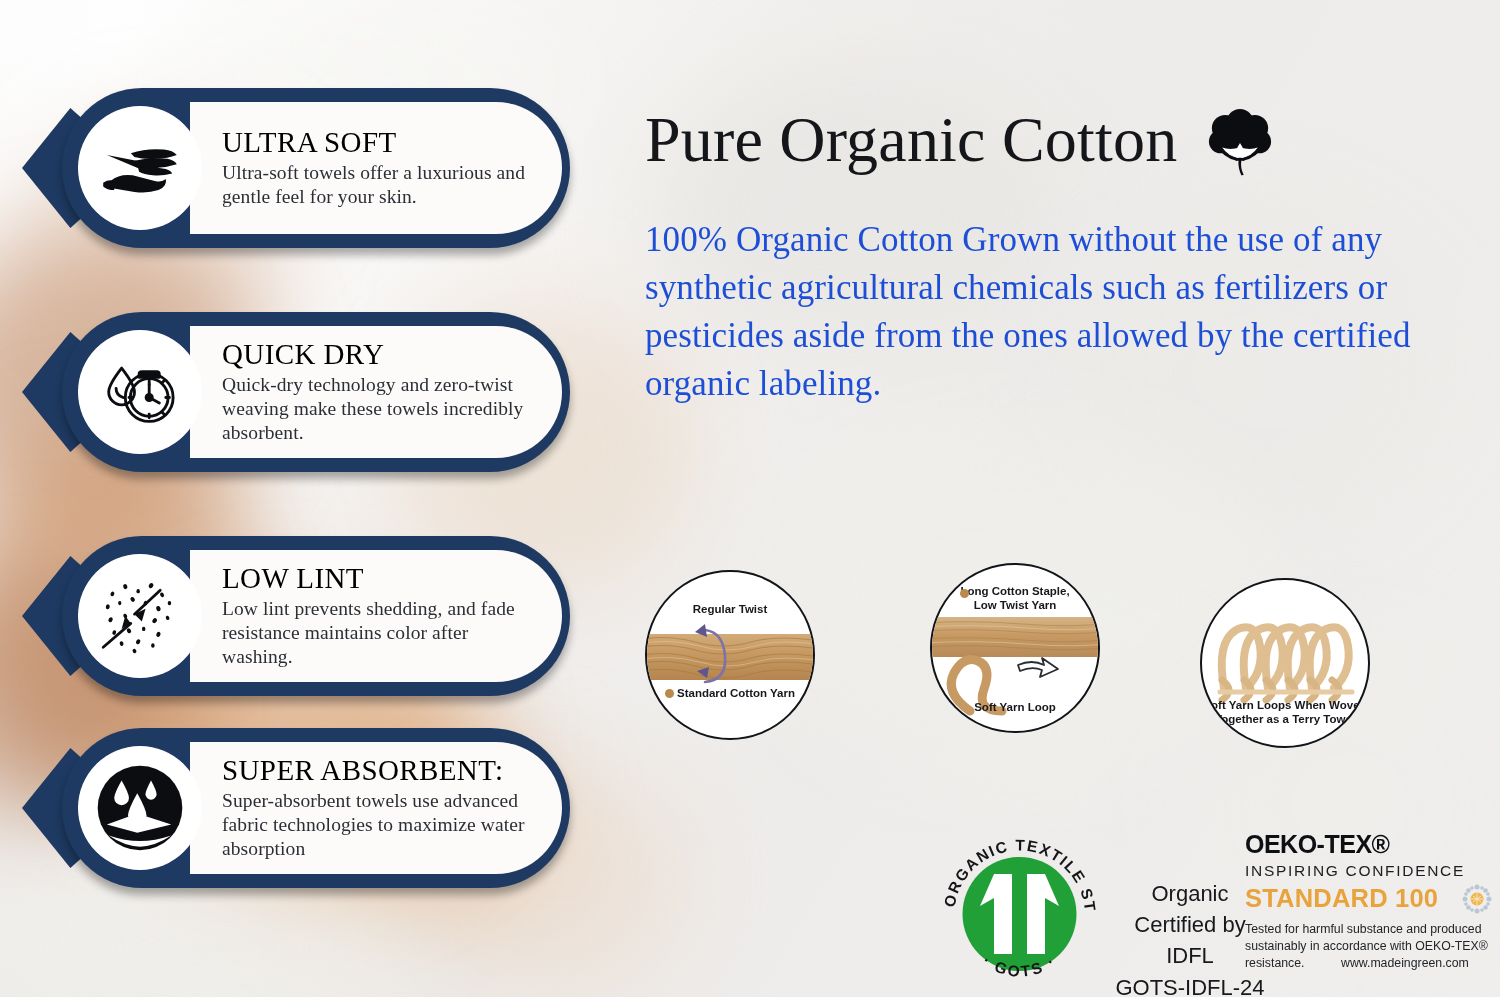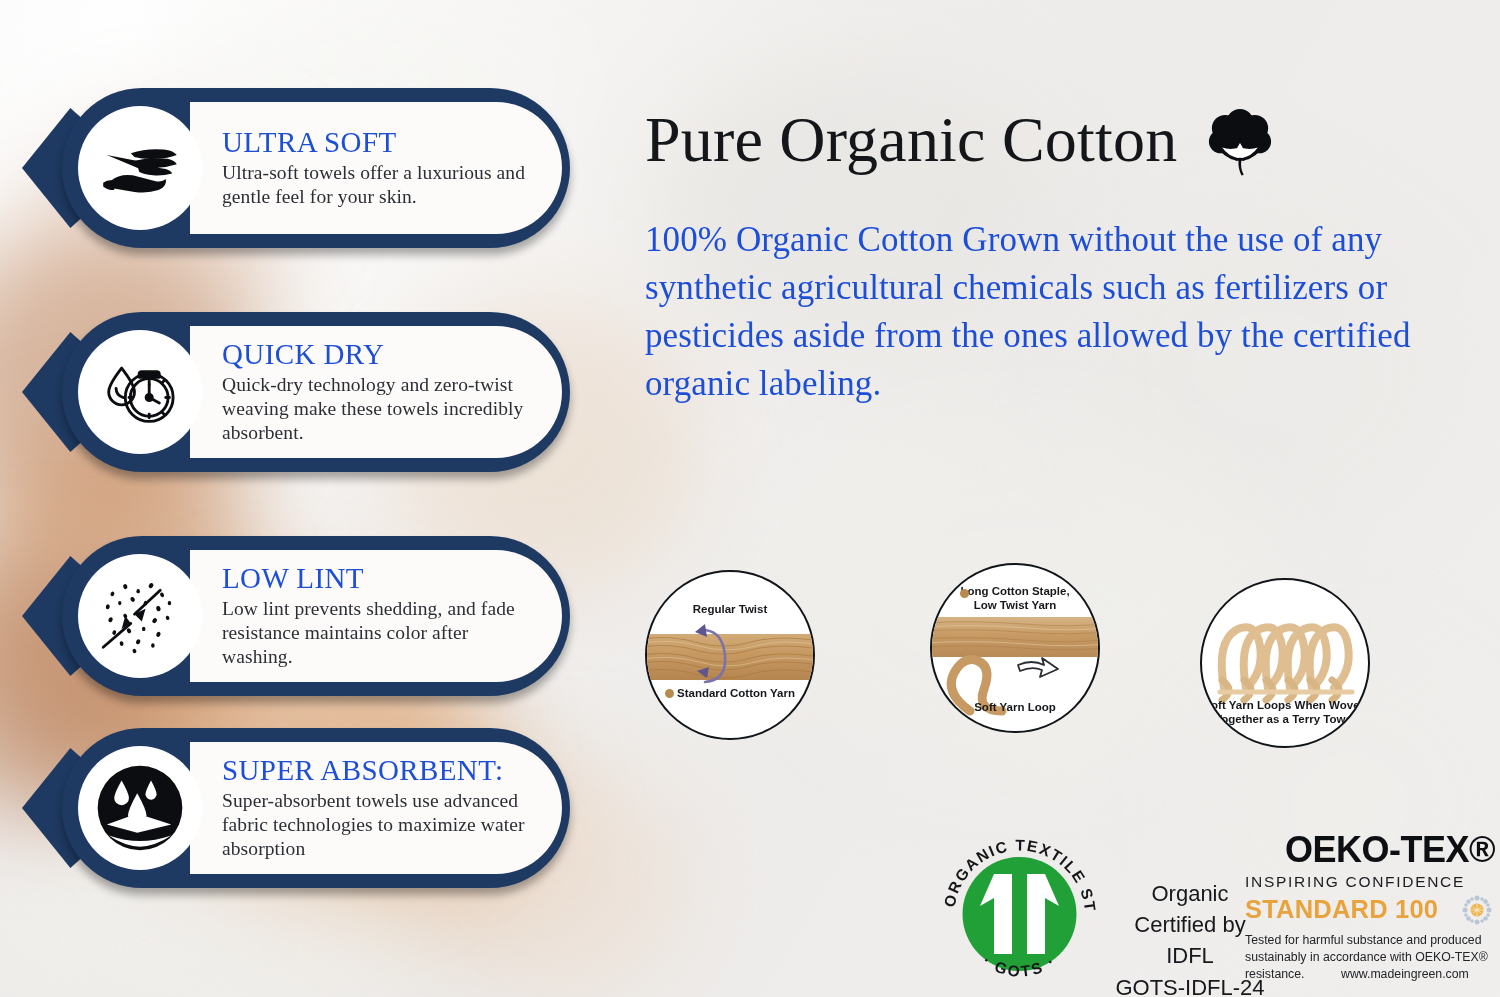--- a/index.html
+++ b/index.html
@@ -76,21 +76,21 @@
 
   .callout {
     position:absolute; left:168px; top:14px; width:372px; height:132px;
     background:#fcfbf9;
     border-radius:0 66px 66px 0;
     padding:11px 30px 11px 32px;
     display:flex; flex-direction:column; justify-content:center;
     z-index:2;
   }
   .f-title {
-    font-size:29px; line-height:1.06; color:#1d4ed8;
+    font-size:29px; line-height:1.06; color:#000000;
     letter-spacing:.4px; font-weight:400; white-space:nowrap;
   }
   .f-desc {
     font-size:19.5px; line-height:1.24; color:#2b2f35; margin-top:3px;
     letter-spacing:.1px;
   }
 
   
   .right { position:absolute; left:600px; top:0; width:900px; height:866px; }
 
@@ -147,22 +147,22 @@
   .gots-text {
     position:absolute; left:515px; top:58px; width:150px;
     text-align:center;
     font-family:"Liberation Sans", sans-serif;
     font-size:22px; line-height:1.42; color:#16181c;
   }
 
   .oeko { position:absolute; left:645px; top:12px; width:250px; }
   .oeko-name {
     font-family:"Liberation Sans", sans-serif;
-    font-size:36px; font-weight:700; color:#0d0f12;
-    letter-spacing:-.5px; line-height:1;text-align:right;
+    font-size:25px; font-weight:700; color:#0d0f12;
+    letter-spacing:-.5px; line-height:1;
   }
   .oeko-sub {
     font-family:"Liberation Sans", sans-serif;
     font-size:15.5px; font-weight:400; color:#1b1d21;
     letter-spacing:1.7px; line-height:1; margin-top:6px;
   }
   .oeko-std-row { display:flex; align-items:center; gap:24px; margin-top:5px; }
   .oeko-std {
     font-family:"Liberation Sans", sans-serif;
     font-size:25.5px; font-weight:700; color:#e8a33d;

